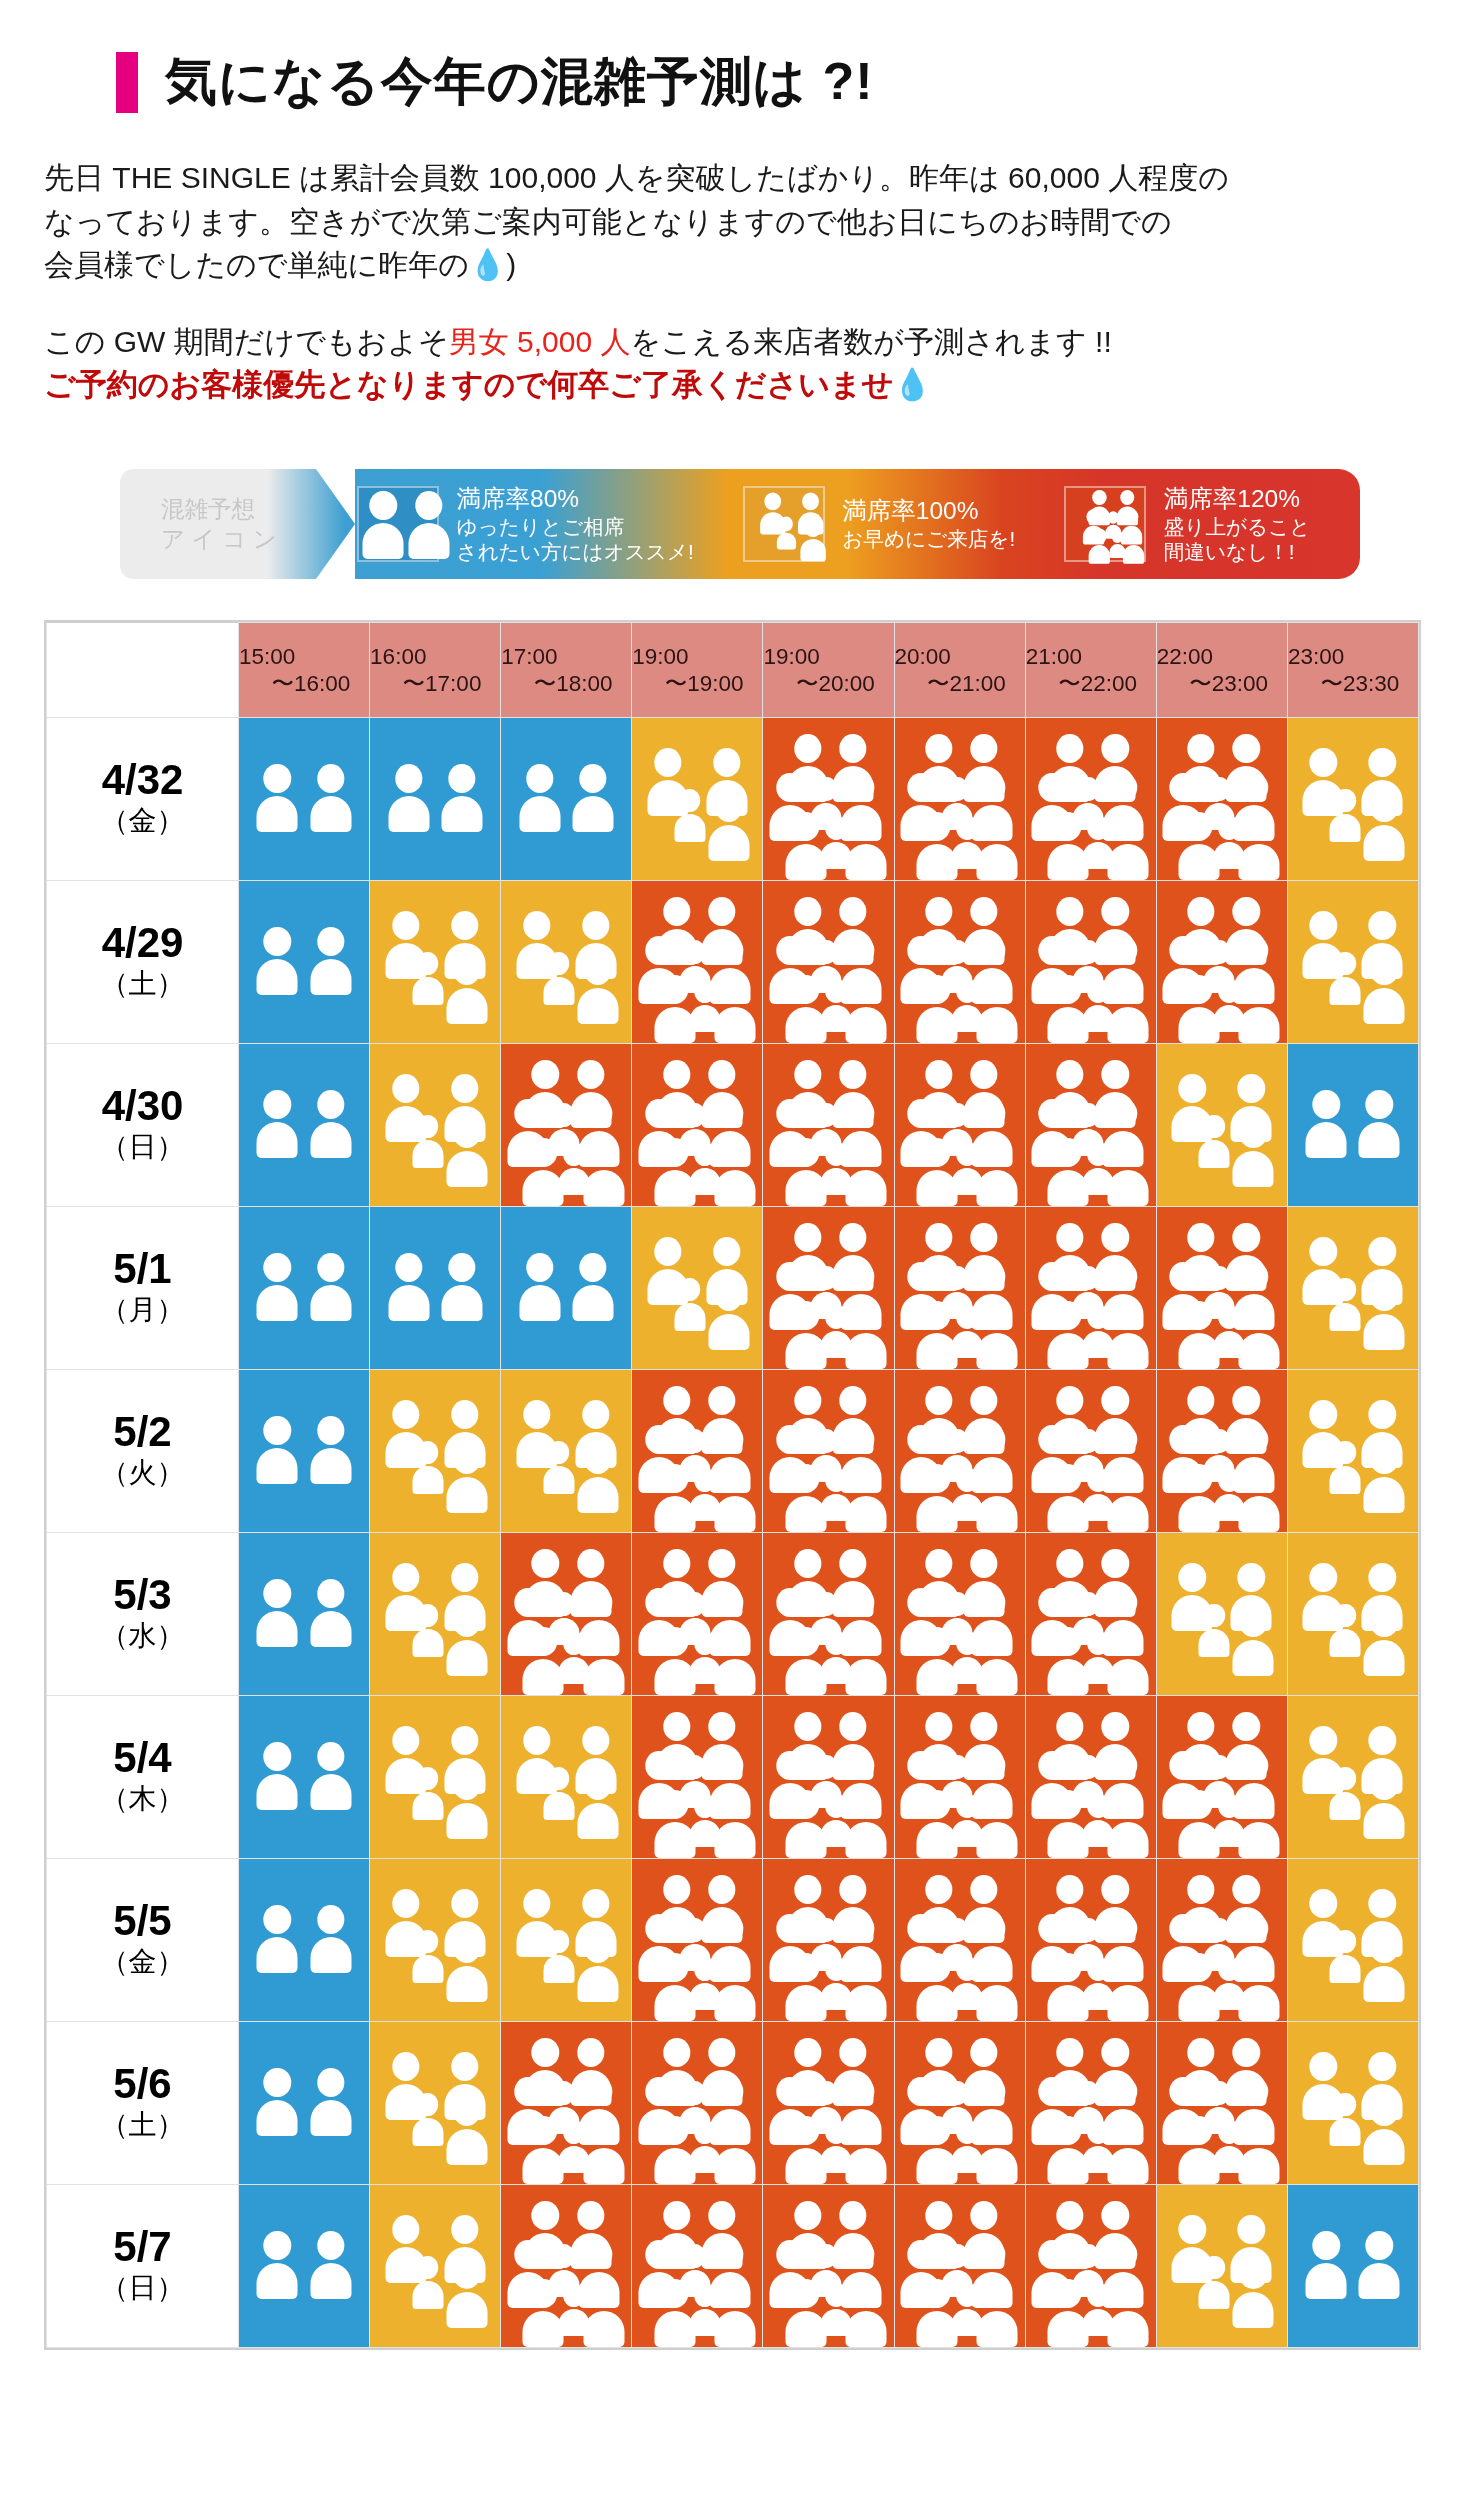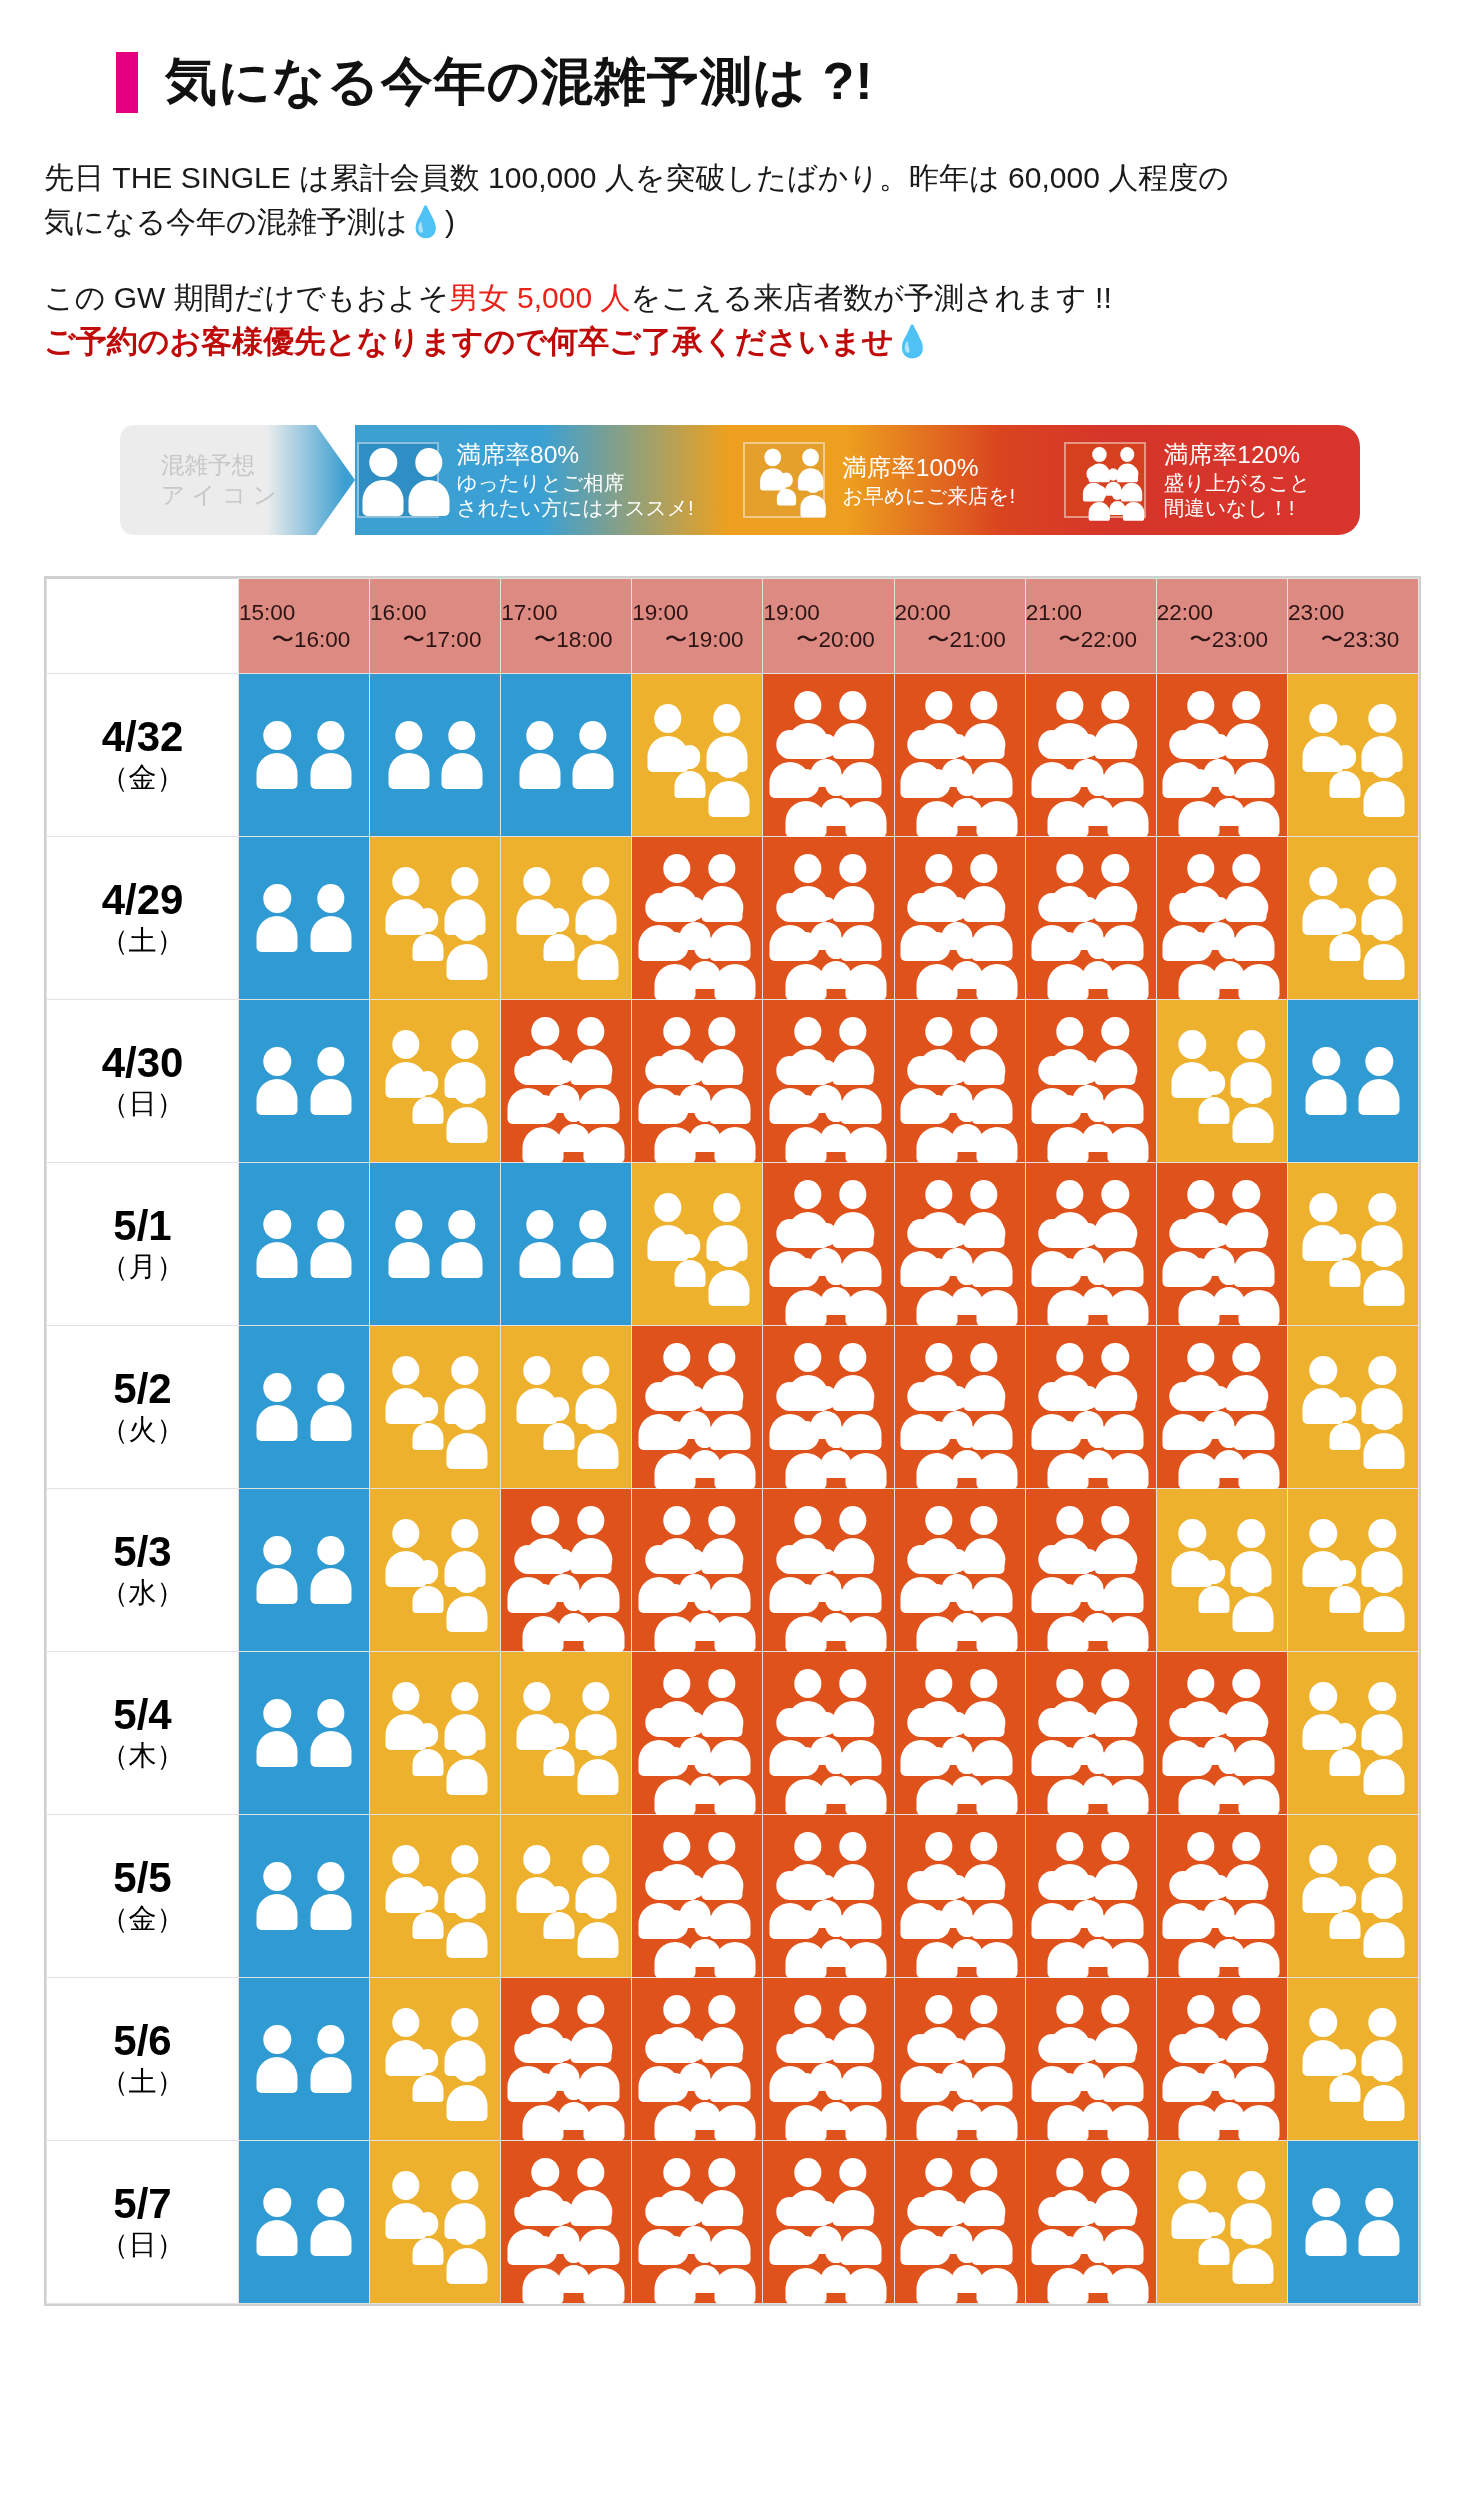--- a/index.html
+++ b/index.html
@@ -204,22 +204,23 @@
 </head>
 <body>
 
 <div class="title-row">
   <div class="title-bar"></div>
   <div class="title-text">気になる今年の混雑予測は ?!</div>
 </div>
 
 <div class="body-copy">
   <div class="para-line">先日 THE SINGLE は累計会員数 100,000 人を突破したばかり。昨年は 60,000 人程度の</div>
+  <div class="para-line">なっております。空きがで次第ご案内可能となりますので他お日にちのお時間での</div>
   <div class="para-line">
-    <span>気になる今年の混雑予測は</span><span class="drop">💧</span><span>)</span>
+    <span>会員様でしたので単純に昨年の</span><span class="drop">💧</span><span>)</span>
   </div>
 
   <div class="gap"></div>
 
   <div class="para-line">
     <span>この GW 期間だけでもおよそ</span><span class="red-inline">男女 5,000 人</span><span>をこえる来店者数が予測されます !!</span>
   </div>
   <div class="strong-red">
     <span>ご予約のお客様優先となりますので何卒ご了承くださいませ</span><span class="drop">💧</span>
   </div>

